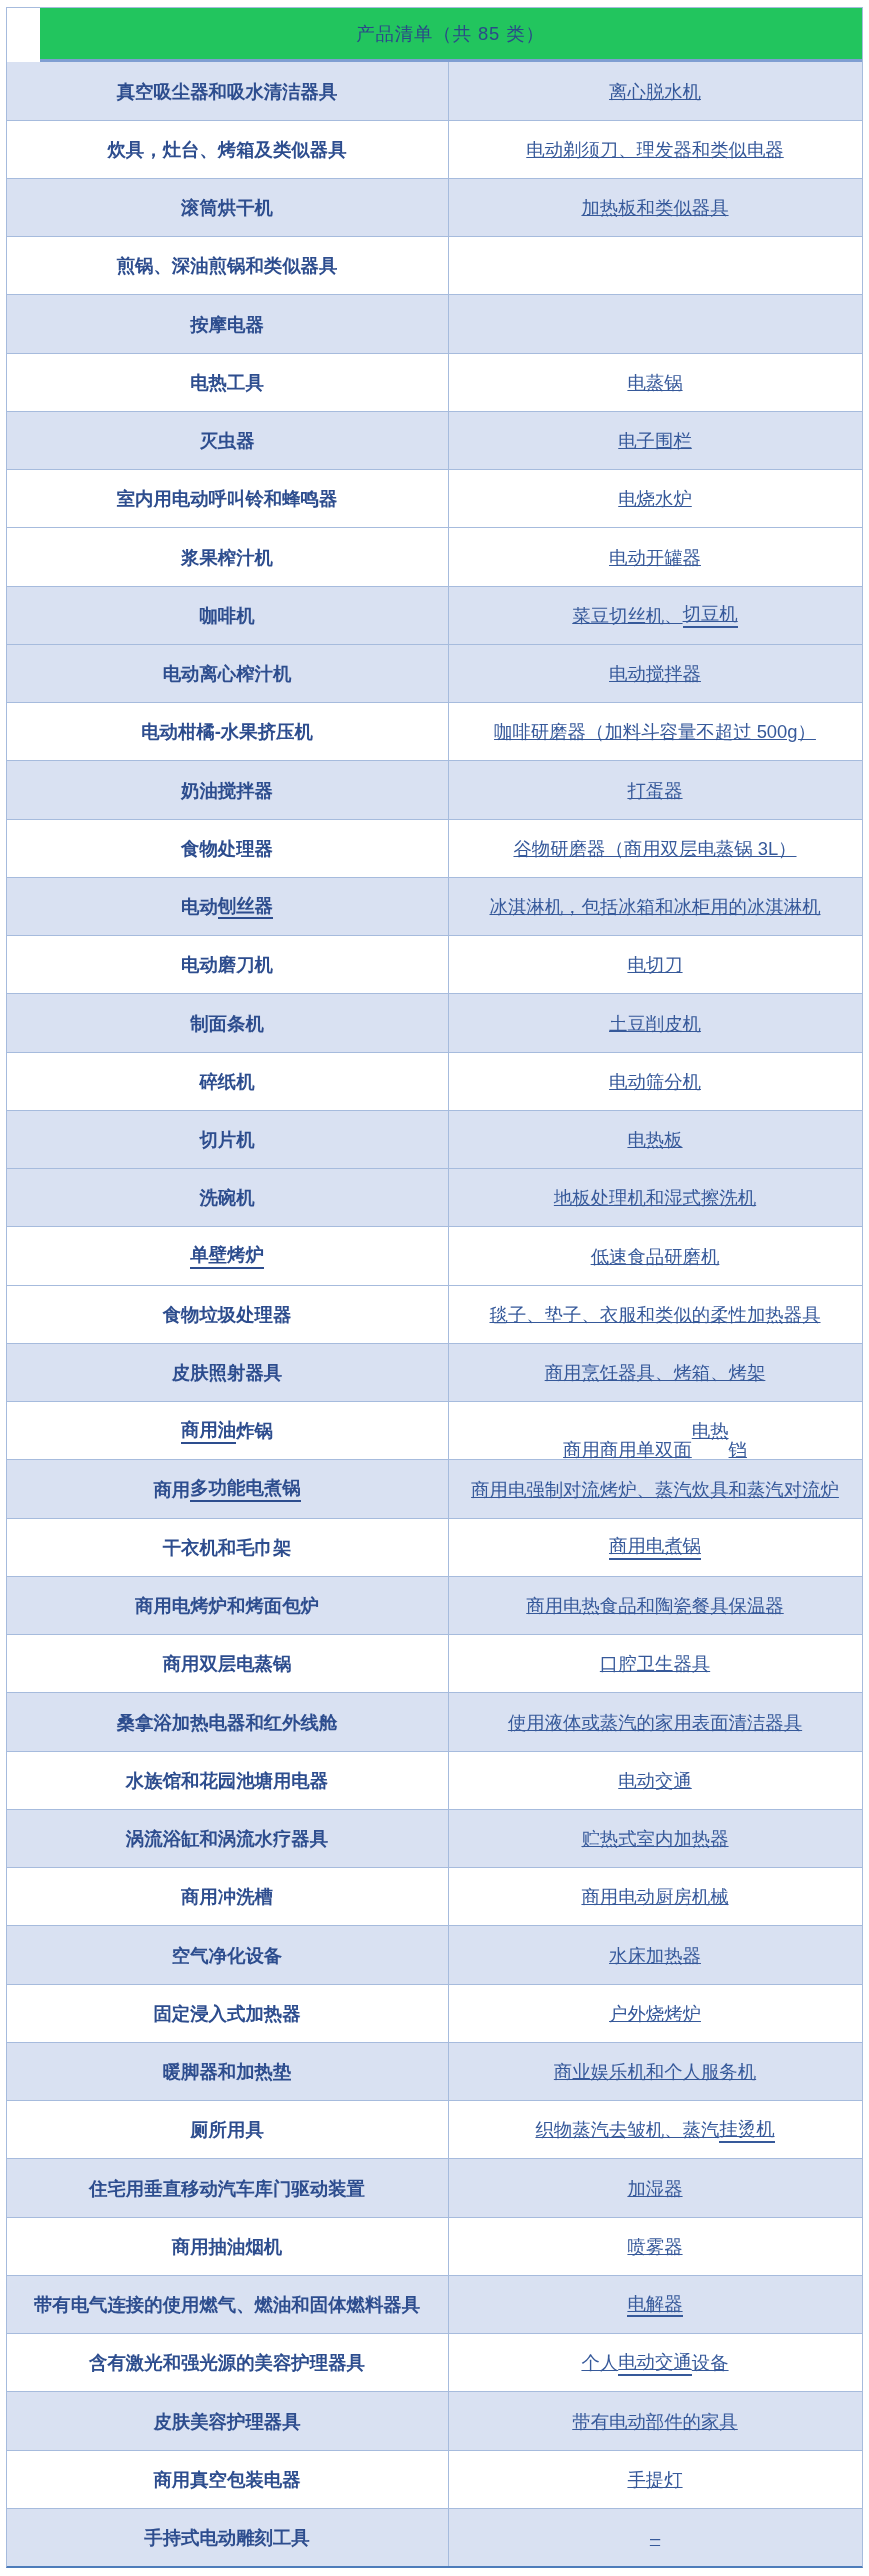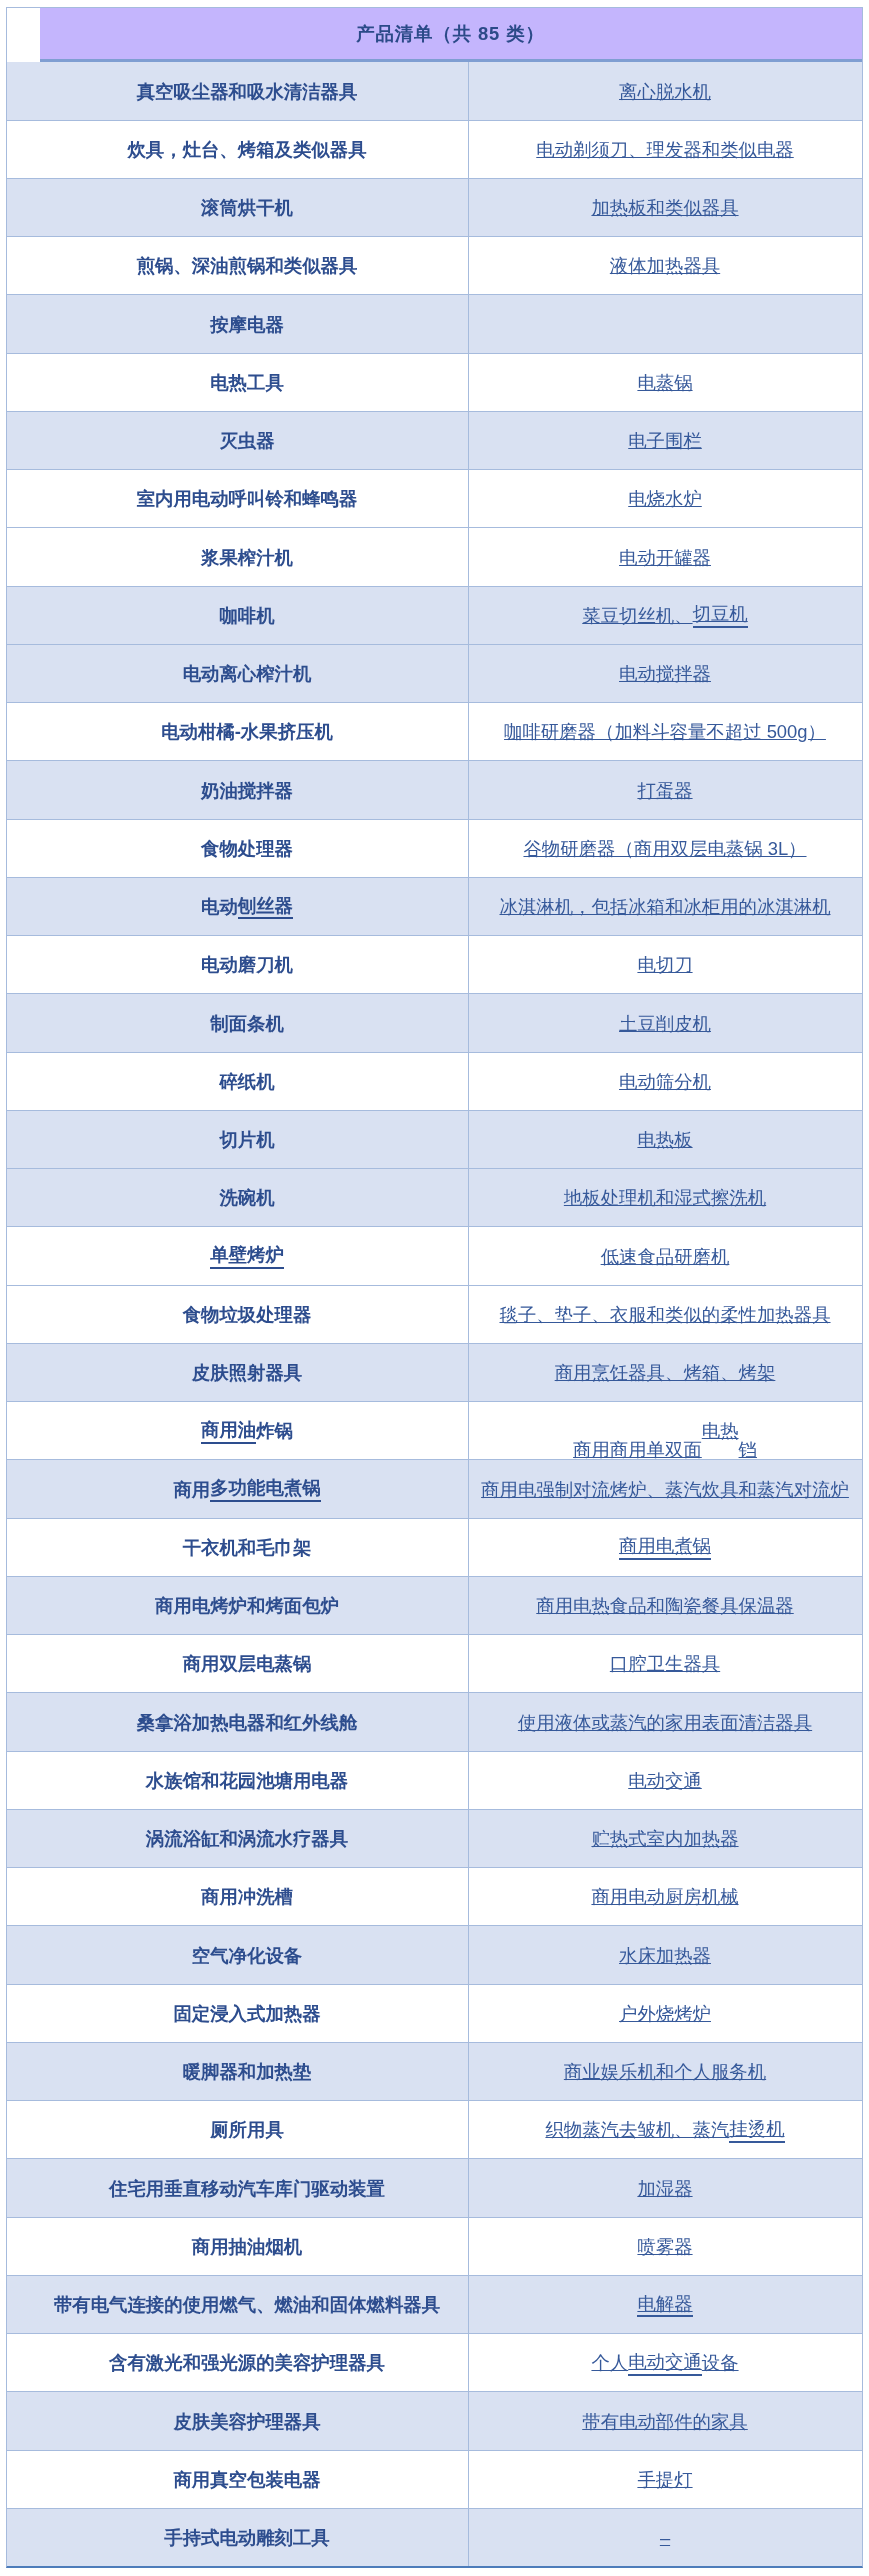--- a/index.html
+++ b/index.html
@@ -10,27 +10,27 @@
   }
   .table {
     position: absolute; left: 5.5px; top: 7.4px; width: 857px; height: 2561px;
     box-sizing: border-box; background: #ffffff;
     border-left: 0.9px solid var(--grid); border-right: 0.9px solid var(--grid);
     border-top: 0.9px solid var(--grid); border-bottom: 2.8px solid var(--strong-dark);
     display: flex; flex-direction: column;
   }
   .thead {
     flex: 0 0 51px; display: flex; align-items: center; justify-content: center;
-    background: #c4b5fd; border-bottom: 3.7px solid var(--strong);
-    font-weight: bold; font-size: 18.4px; color: var(--head-text);
+    background: #22c55e; border-bottom: 3.7px solid var(--strong);
+    font-weight: normal; font-size: 18.4px; color: var(--head-text);
     letter-spacing: 0.9px;
     margin-left: 33px;
   }
   .tbody { flex: 1 1 auto; display: flex; flex-direction: column; }
-  .row { flex: 1 1 0; display: flex; min-height: 0; padding-left: 20px; }
+  .row { flex: 1 1 0; display: flex; min-height: 0; }
   .row + .row { border-top: 0.9px solid var(--grid); }
   .row.band { background: var(--band); }
   .cell {
     display: flex; align-items: center; justify-content: center;
     box-sizing: border-box; padding: 0 11px; text-align: center;
     font-size: 18.4px; line-height: 1.25; white-space: nowrap;
   }
   .cell.left {
     flex: 0 0 442px; width: 442px; font-weight: bold; color: var(--left-text);
     border-right: 0.9px solid var(--grid);
@@ -71,23 +71,20 @@
           <span>滚筒烘干机</span>
         </div>
         <div class="cell right">
           <span>加热板和类似器具</span>
         </div>
       </div>
       <div class="row plain">
         <div class="cell left">
           <span>煎锅、深油煎锅和类似器具</span>
         </div>
-        <div class="cell right">
-          <span>液体加热器具</span>
-        </div>
       </div>
       <div class="row band">
         <div class="cell left">
           <span>按摩电器</span>
         </div>
       </div>
       <div class="row plain">
         <div class="cell left">
           <span>电热工具</span>
         </div>

